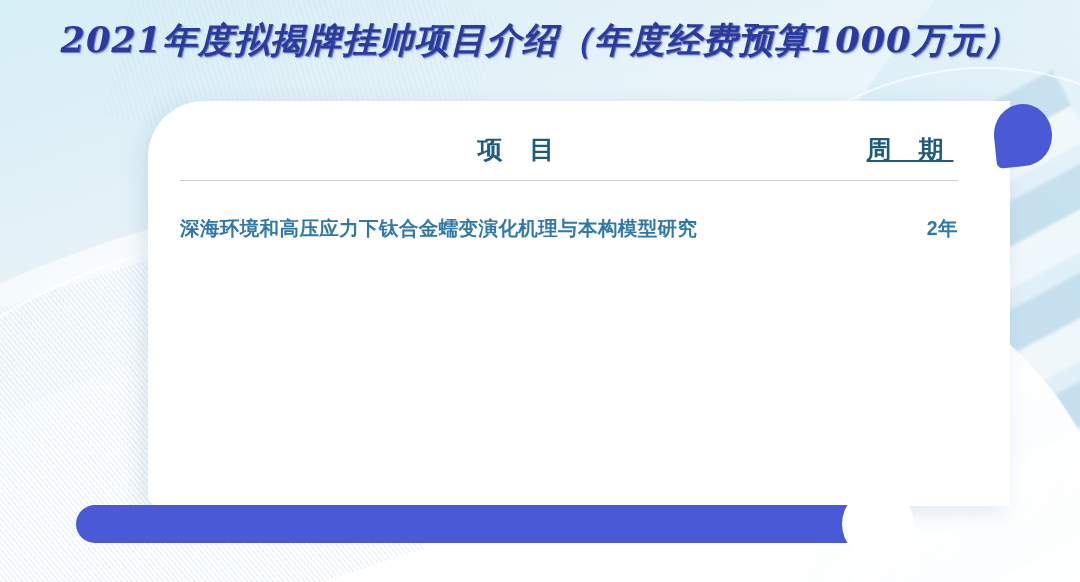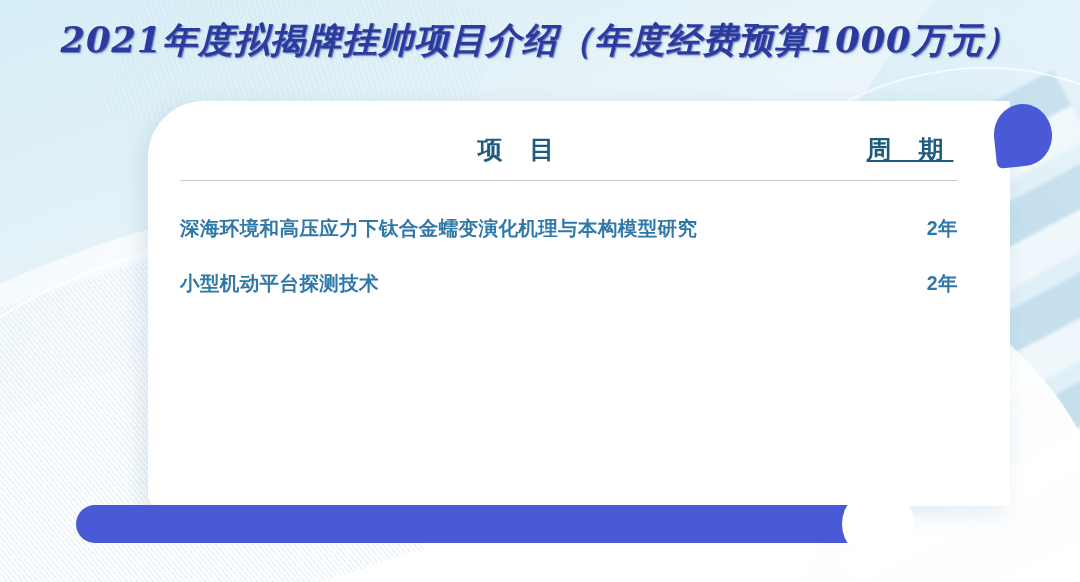--- a/index.html
+++ b/index.html
@@ -259,21 +259,17 @@
         <tr>
           <th class="h-name">项 目</th>
           <th class="h-period">周 期</th>
         </tr>
       </thead>
       <tbody>
         <tr>
           <td class="v-name">深海环境和高压应力下钛合金蠕变演化机理与本构模型研究</td>
           <td class="v-period">2年</td>
         </tr>
-        <tr>
-          <td class="v-name">小型机动平台探测技术</td>
-          <td class="v-period">2年</td>
-        </tr>
       </tbody>
     </table>
   </div>
 
 </div>
 
 </body></html>

